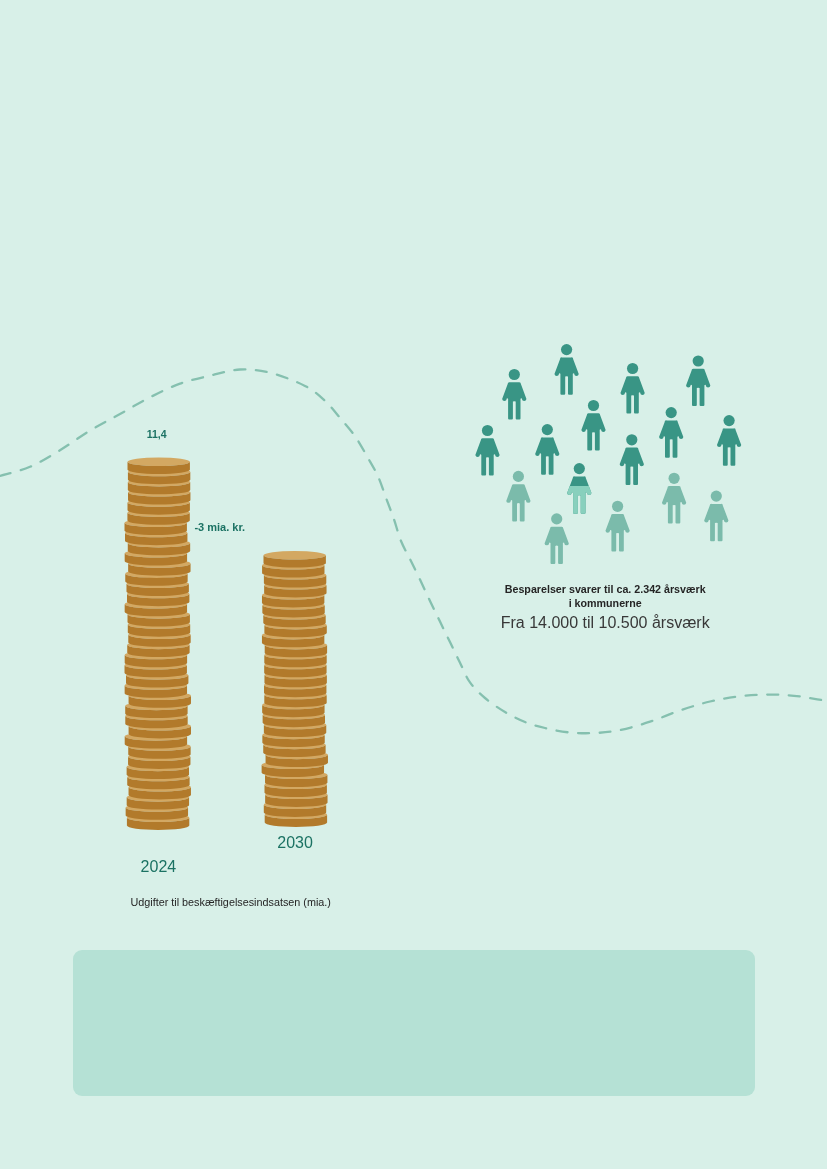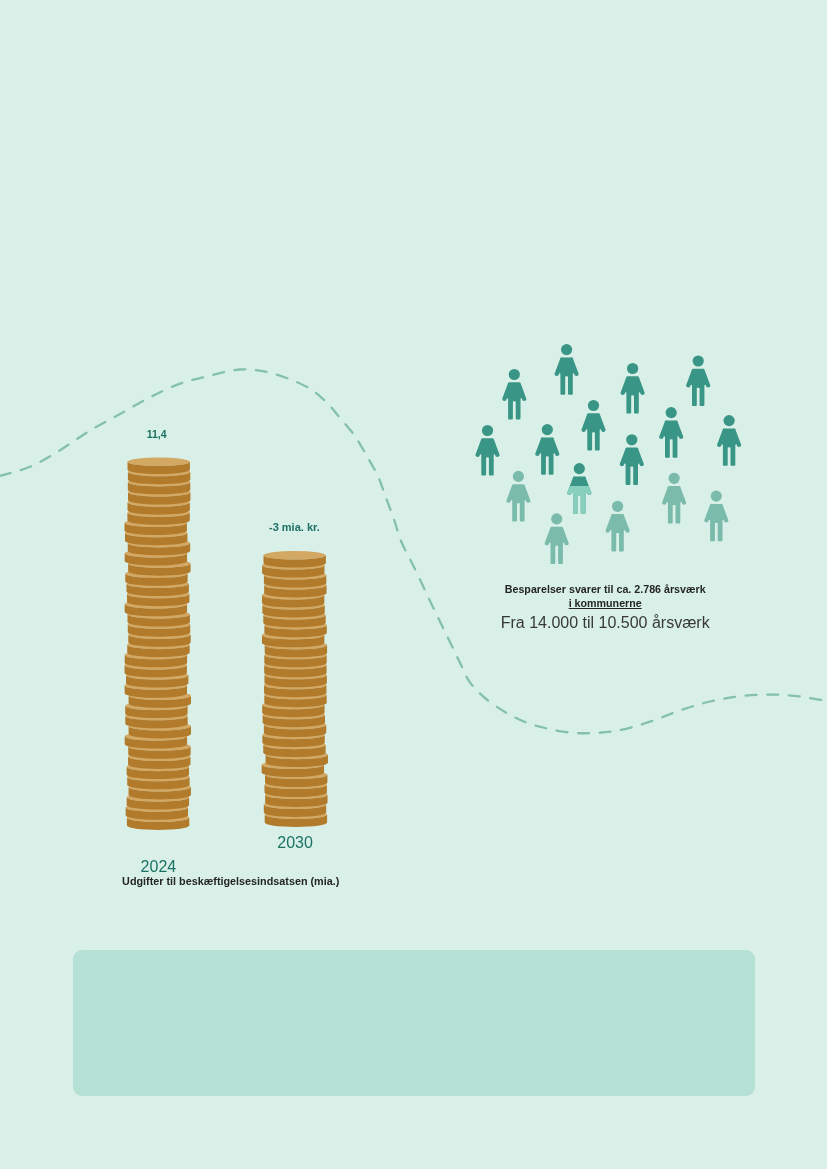--- a/index.html
+++ b/index.html
@@ -5,21 +5,21 @@
 <style>
   html,body{margin:0;padding:0;}
   body{width:827px;height:1169px;overflow:hidden;background:#d8f0e8;
        font-family:"Liberation Sans",sans-serif;}
   #root{position:relative;width:827px;height:909px;background:#d8f0e8;}
   .layer{position:absolute;left:0;top:0;width:827px;height:1169px;}
   svg{display:block;overflow:visible;}
   .t{position:absolute;white-space:nowrap;opacity:0.999;}
   .val-lbl{color:#1b7263;font-size:10.5px;font-weight:700;line-height:12px;}
   .axis-lbl{color:#1b7263;font-size:16px;font-weight:400;line-height:12px;margin-top:18px;}
-  .chart-title{color:#252525;font-size:10.8px;font-weight:700;line-height:12px;}
+  .chart-title{color:#252525;font-size:10.8px;font-weight:400;line-height:12px;margin-top:21px;}
   .ppl-head{color:#252525;font-size:10.7px;font-weight:700;text-align:center;line-height:12px;}
   .ppl-sub{color:#383838;font-size:16px;font-weight:400;text-align:center;line-height:12px;}
   .panel{position:absolute;background:#b5e1d5;}
 </style>
 </head>
 <body>
 
 <div id="root">
 
   <svg class="layer" width="827" height="1169" viewBox="0 0 827 1169">
@@ -354,25 +354,25 @@
           <path d="M -4.50 13.40 L 4.50 13.40 A 1.80 1.80 0 0 1 6.60 15.20 L 12.15 30.10 A 2.30 2.30 0 0 1 7.60 30.10 L 7.60 29.60 Q 7.15 28.90 6.20 29.75 L 6.20 49.70 A 1.00 1.00 0 0 1 5.20 50.70 L 2.40 50.70 A 1.00 1.00 0 0 1 1.40 49.70 L 1.40 32.60 Q 0.00 31.90 -1.40 32.60 L -1.40 49.70 A 1.00 1.00 0 0 1 -2.40 50.70 L -5.20 50.70 A 1.00 1.00 0 0 1 -6.20 49.70 L -6.20 29.75 Q -7.15 28.90 -7.60 29.60 L -7.60 30.10 A 2.30 2.30 0 0 1 -12.15 30.10 L -6.60 15.20 A 1.80 1.80 0 0 1 -4.50 13.40 Z" fill="#7bbbab"></path>
         </g>
         <g transform="translate(617.6,500.7)">
           <circle cx="0" cy="5.6" r="5.6" fill="#7bbbab"></circle>
           <path d="M -4.50 13.40 L 4.50 13.40 A 1.80 1.80 0 0 1 6.60 15.20 L 12.15 30.10 A 2.30 2.30 0 0 1 7.60 30.10 L 7.60 29.60 Q 7.15 28.90 6.20 29.75 L 6.20 49.70 A 1.00 1.00 0 0 1 5.20 50.70 L 2.40 50.70 A 1.00 1.00 0 0 1 1.40 49.70 L 1.40 32.60 Q 0.00 31.90 -1.40 32.60 L -1.40 49.70 A 1.00 1.00 0 0 1 -2.40 50.70 L -5.20 50.70 A 1.00 1.00 0 0 1 -6.20 49.70 L -6.20 29.75 Q -7.15 28.90 -7.60 29.60 L -7.60 30.10 A 2.30 2.30 0 0 1 -12.15 30.10 L -6.60 15.20 A 1.80 1.80 0 0 1 -4.50 13.40 Z" fill="#7bbbab"></path>
         </g>
       </g>
   </svg>
 
   <div class="t val-lbl" style="left:56.6px;top:428.1px;width:200px;text-align:center;">11,4</div>
-  <div class="t val-lbl" style="left:194.4px;top:521.4px;width:200px;text-align:center;font-size:11px;">-3 mia. kr.</div>
+  <div class="t val-lbl" style="left:194.4px;top:521.4px;width:200px;font-size:11px;">-3 mia. kr.</div>
 
   <div class="t axis-lbl" style="left:58.4px;top:842.6px;width:200px;text-align:center;">2024</div>
   <div class="t axis-lbl" style="left:195.1px;top:819px;width:200px;text-align:center;">2030</div>
 
   <div class="t chart-title" style="left:80.7px;top:874.9px;width:300px;text-align:center;">Udgifter til beskæftigelsesindsatsen (mia.)</div>
 
-  <div class="t ppl-head" style="left:455.2px;top:583.3px;width:300px;">Besparelser svarer til ca. 2.786 årsværk</div>
-  <div class="t ppl-head" style="left:455.2px;top:597.2px;width:300px;text-decoration:underline;">i kommunerne</div>
+  <div class="t ppl-head" style="left:455.2px;top:583.3px;width:300px;">Besparelser svarer til ca. 2.342 årsværk</div>
+  <div class="t ppl-head" style="left:455.2px;top:597.2px;width:300px;">i kommunerne</div>
   <div class="t ppl-sub" style="left:455.2px;top:617.1px;width:300px;">Fra 14.000 til 10.500 årsværk</div>
 
   <div class="panel" id="bottom-panel" style="left: 72.7px; top: 949.9px; width: 682px; height: 146.4px; border-radius: 9px; background: rgb(181, 225, 213);"></div>
 </div>
 
 </body></html>

